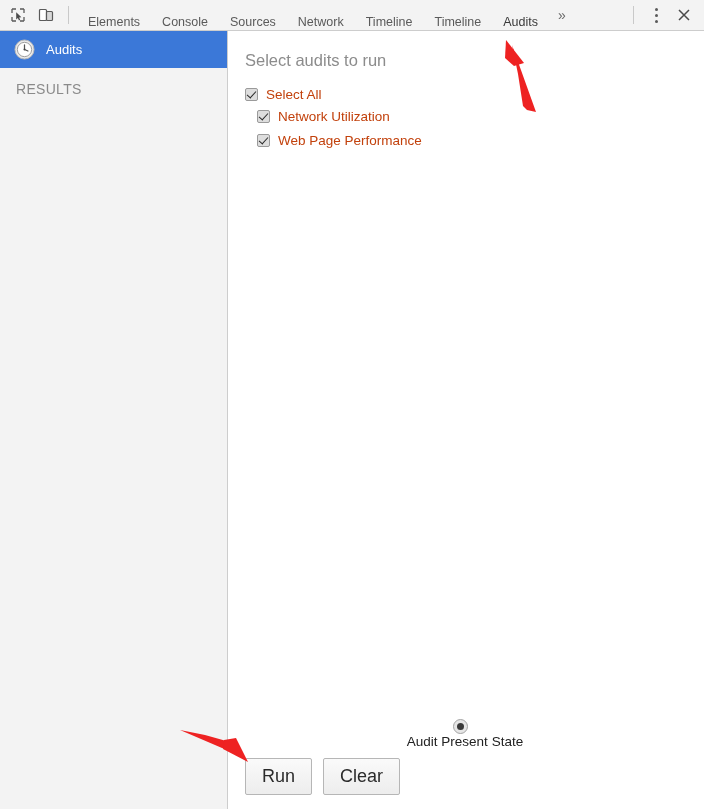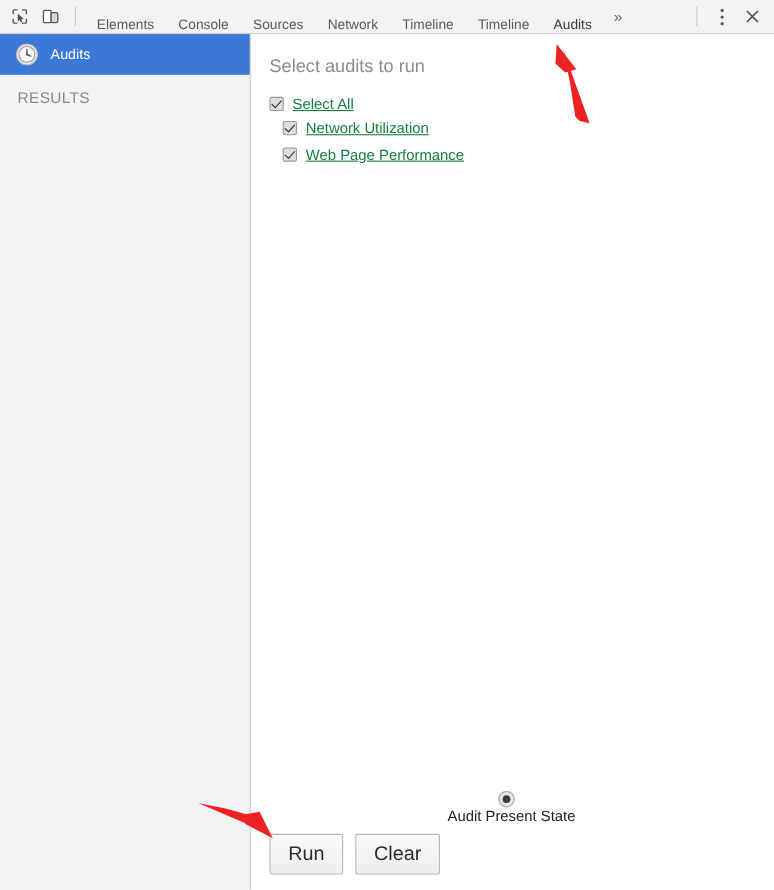--- a/index.html
+++ b/index.html
@@ -142,22 +142,21 @@
     font-size: 16.5px;
     color: #8c8c8c;
     font-weight: normal;
     margin: 0;
   }
 
   .check-row {
     display: flex;
     align-items: center;
     font-size: 13.5px;
-    color: #15803d;
-    text-decoration: underline;
+    color: #c2410c;
   }
   .cbox {
     width: 13px; height: 13px;
     border: 1px solid #9a9a9a;
     background: #ddd;
     border-radius: 2px;
     margin-right: 8px;
     flex: none;
     position: relative;
     box-sizing: border-box;

